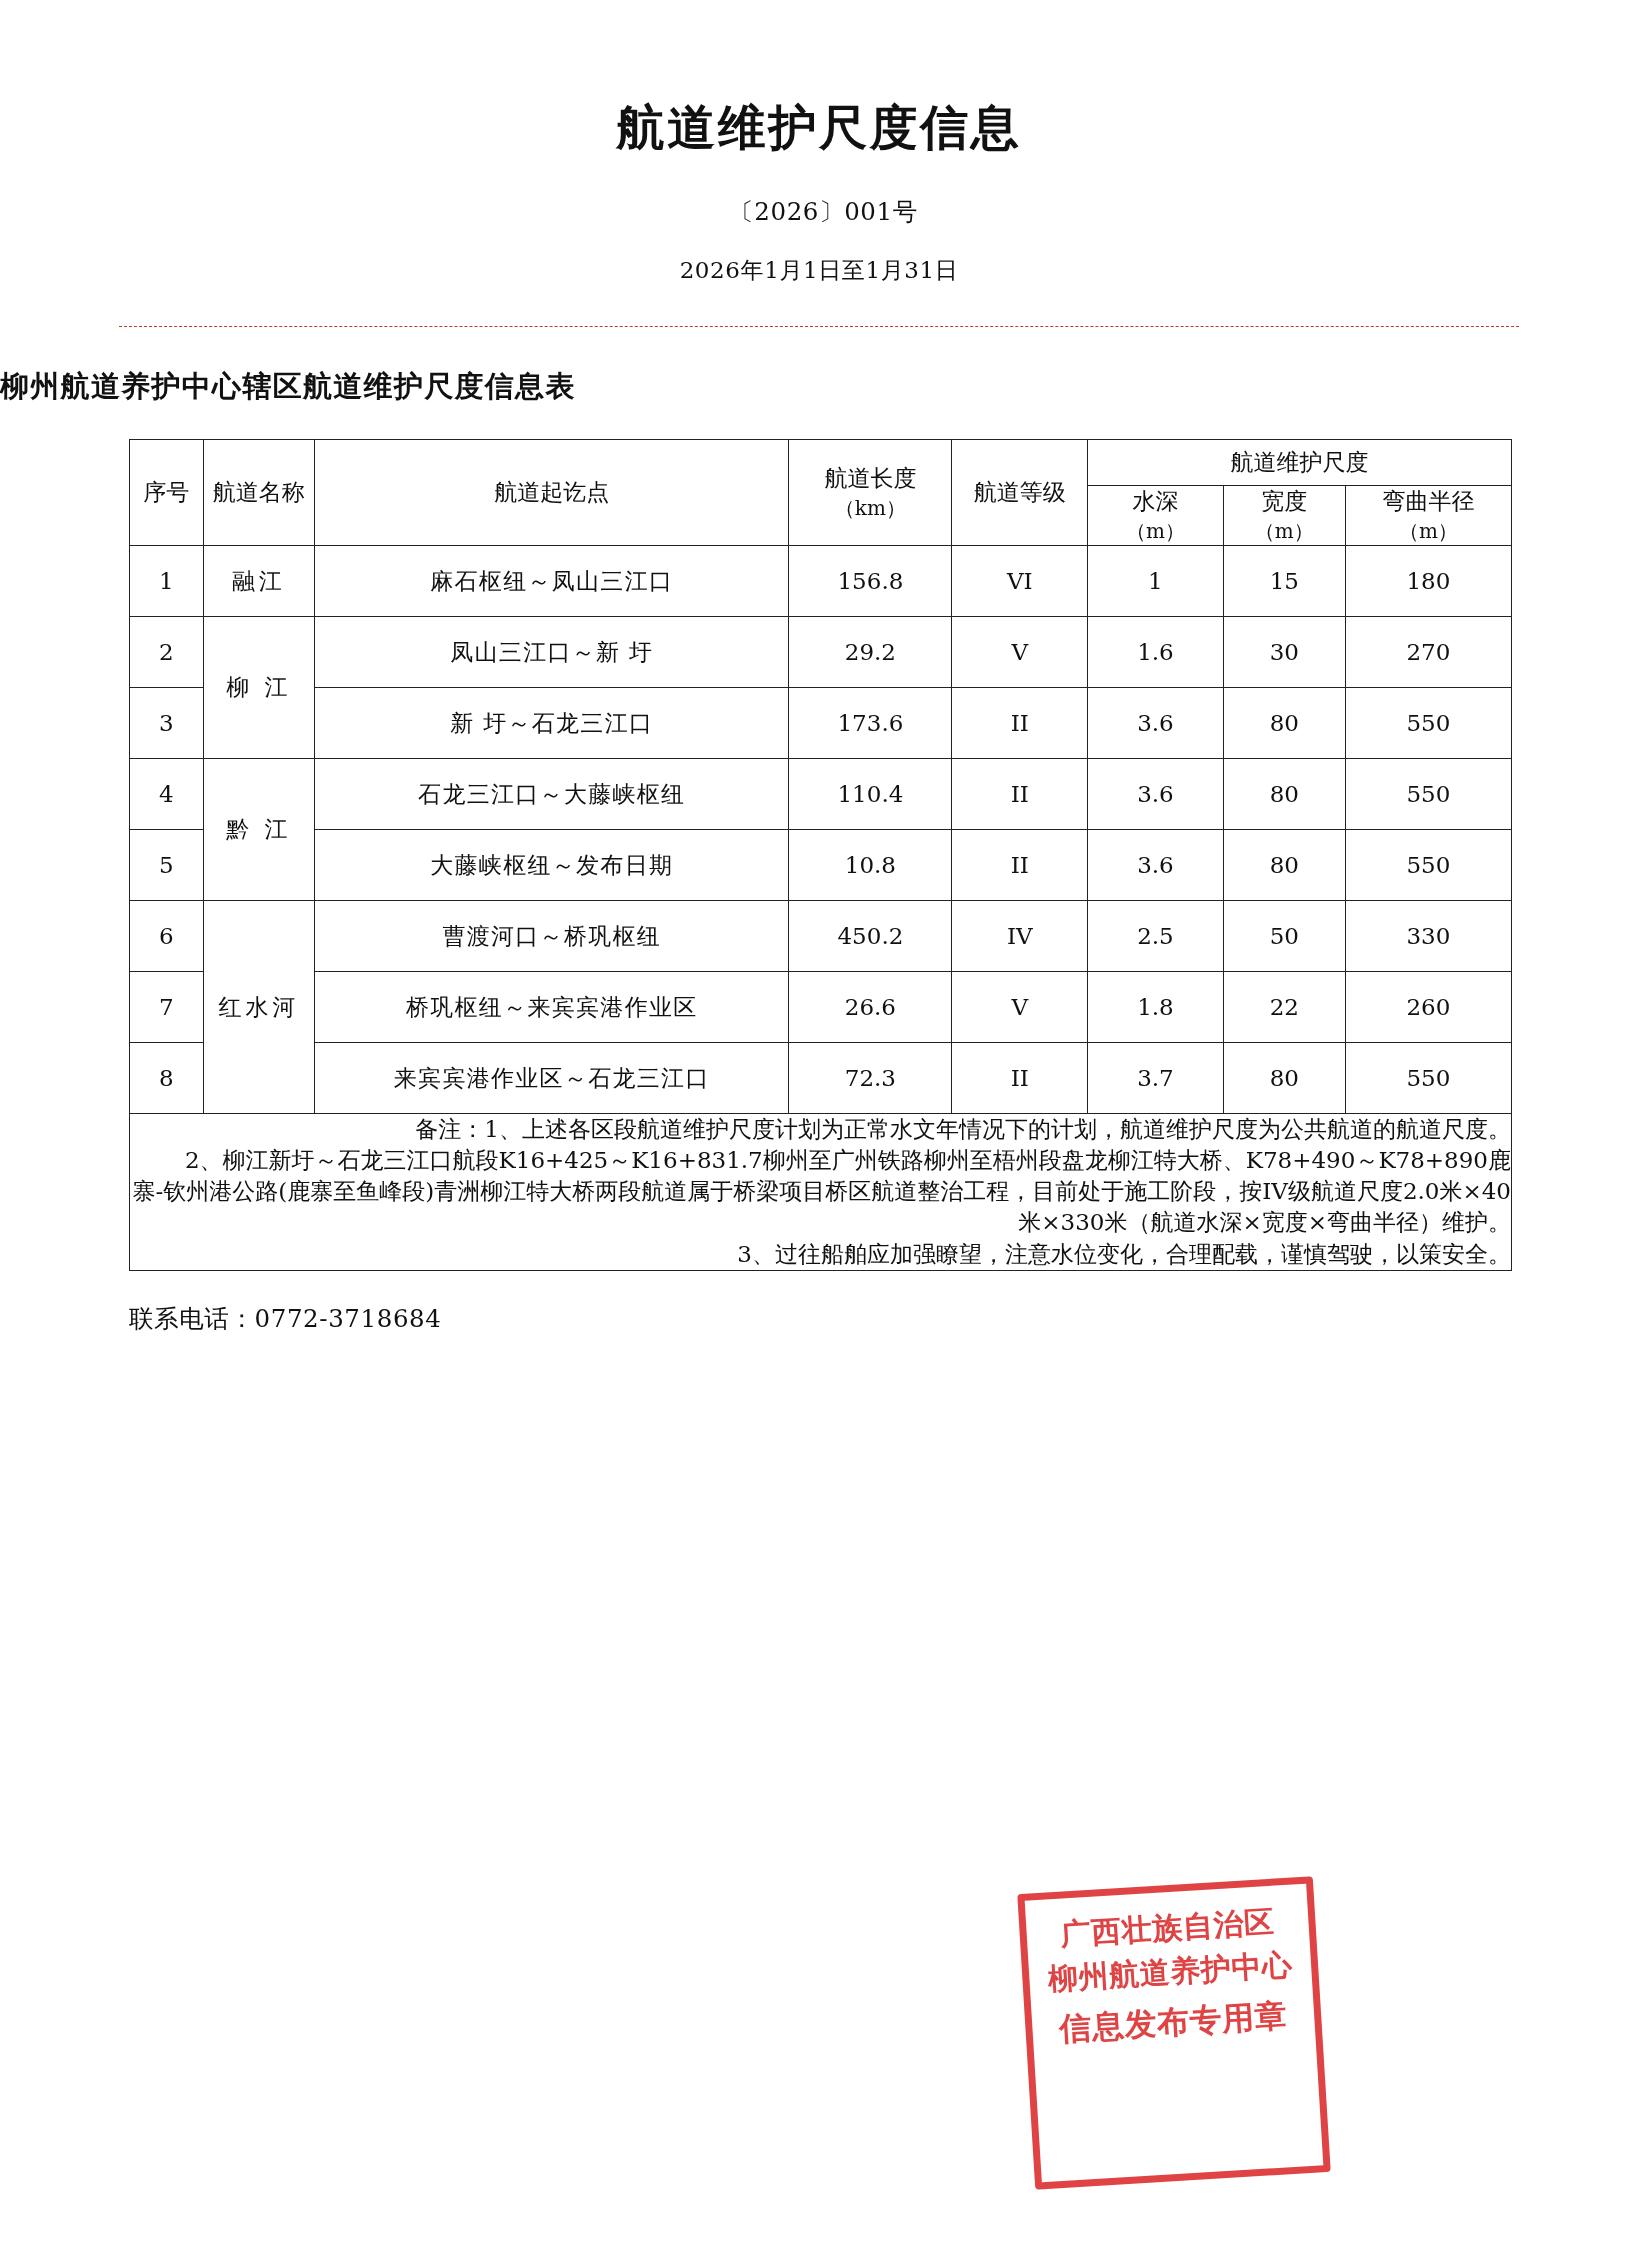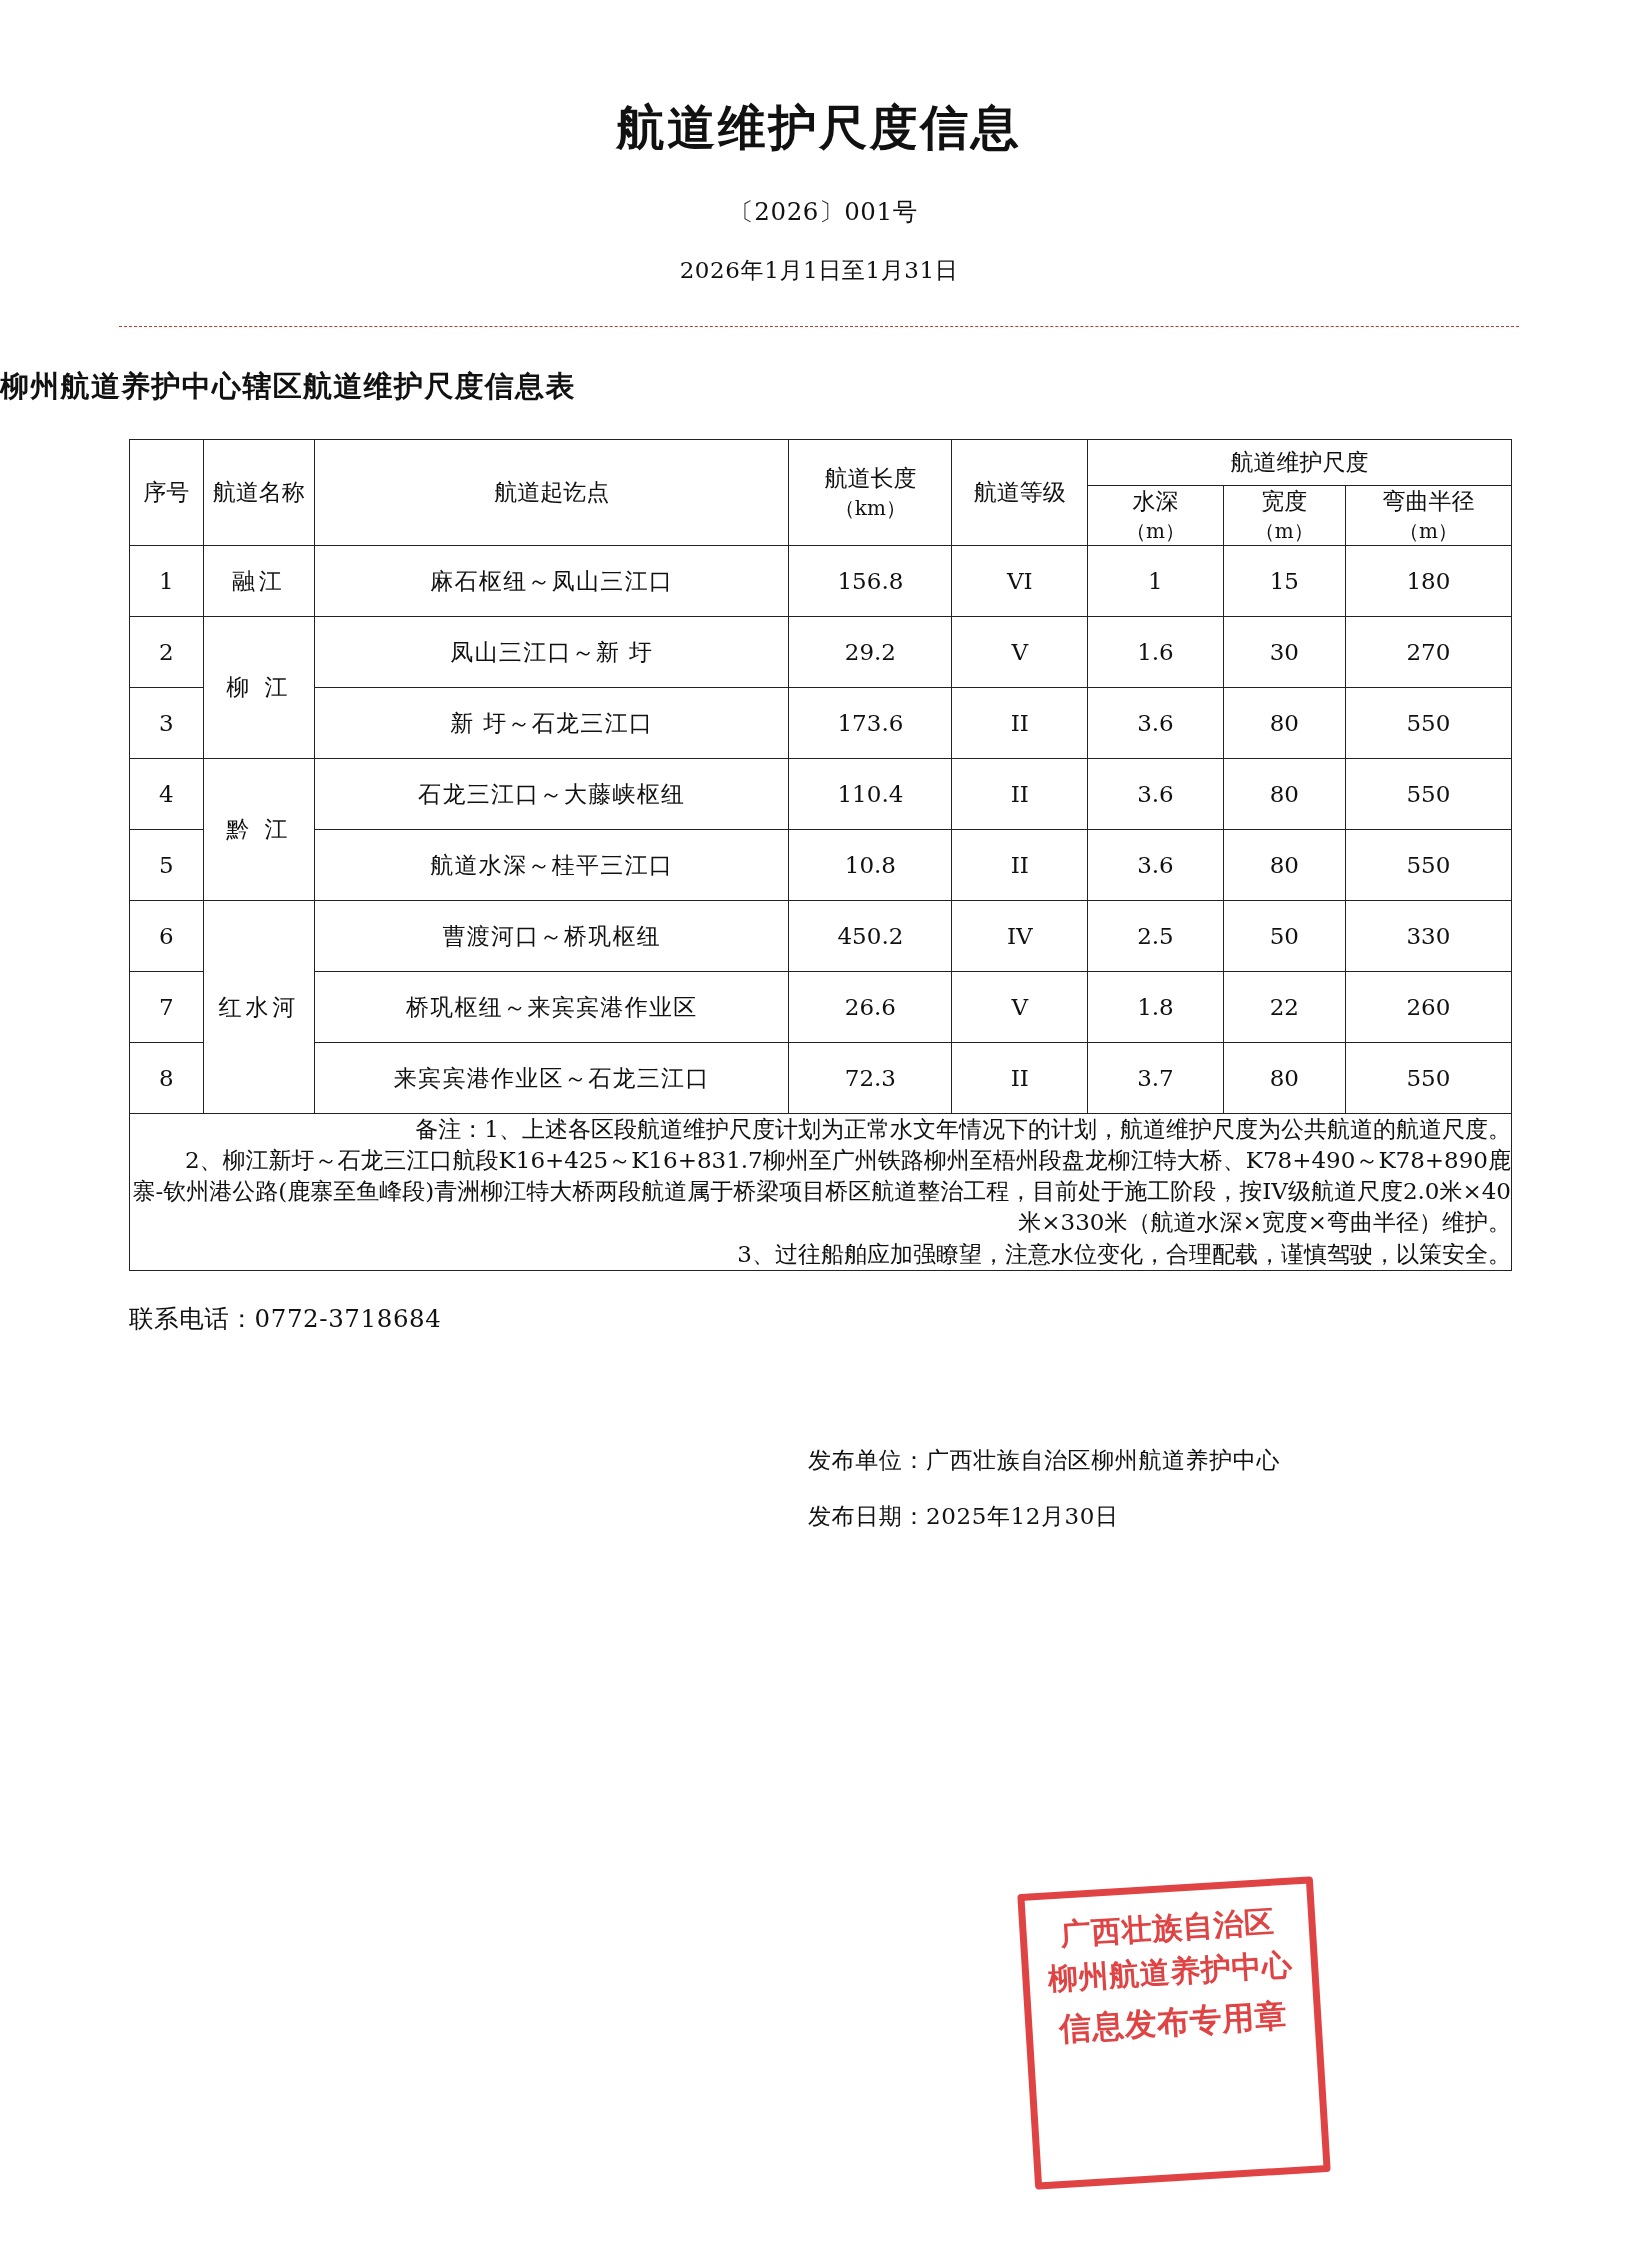--- a/index.html
+++ b/index.html
@@ -238,21 +238,21 @@
           <td class="r-name" rowspan="2">黔 江</td>
           <td class="r-seg">石龙三江口～大藤峡枢纽</td>
           <td class="r-len">110.4</td>
           <td class="r-grade">II</td>
           <td class="r-depth">3.6</td>
           <td class="r-width">80</td>
           <td class="r-radius">550</td>
         </tr>
         <tr>
           <td class="r-no">5</td>
-          <td class="r-seg">航道水深～桂平三江口</td>
+          <td class="r-seg">大藤峡枢纽～发布日期</td>
           <td class="r-len">10.8</td>
           <td class="r-grade">II</td>
           <td class="r-depth">3.6</td>
           <td class="r-width">80</td>
           <td class="r-radius">550</td>
         </tr>
         <tr>
           <td class="r-no">6</td>
           <td class="r-name" rowspan="3">红水河</td>
           <td class="r-seg">曹渡河口～桥巩枢纽</td>
@@ -286,24 +286,20 @@
             <p class="ind">2、柳江新圩～石龙三江口航段K16+425～K16+831.7柳州至广州铁路柳州至梧州段盘龙柳江特大桥、K78+490～K78+890鹿寨-钦州港公路(鹿寨至鱼峰段)青洲柳江特大桥两段航道属于桥梁项目桥区航道整治工程，目前处于施工阶段，按IV级航道尺度2.0米×40米×330米（航道水深×宽度×弯曲半径）维护。</p>
             <p class="ind">3、过往船舶应加强瞭望，注意水位变化，合理配载，谨慎驾驶，以策安全。</p>
           </td>
         </tr>
       </tbody>
     </table>
   </div>
 
   <div class="contact">联系电话：0772-3718684</div>
 
-  <div class="footer">
-    <div>发布单位：广西壮族自治区柳州航道养护中心</div>
-    <div>发布日期：2025年12月30日</div>
-  </div>
 
   <div class="stamp">
     <div class="l1">广西壮族自治区</div>
     <div class="l2">柳州航道养护中心</div>
     <div class="l3">信息发布专用章</div>
   </div>
 
 </div>
 
 

